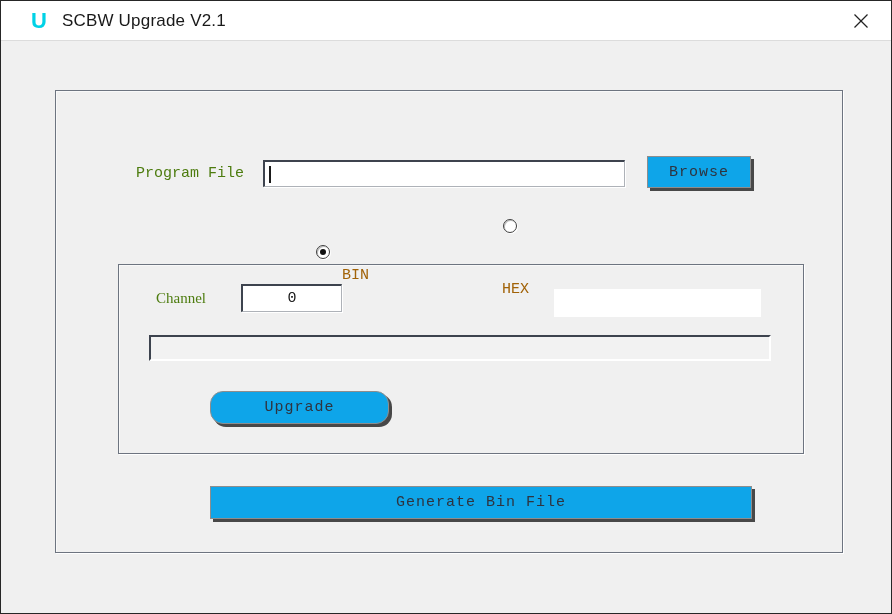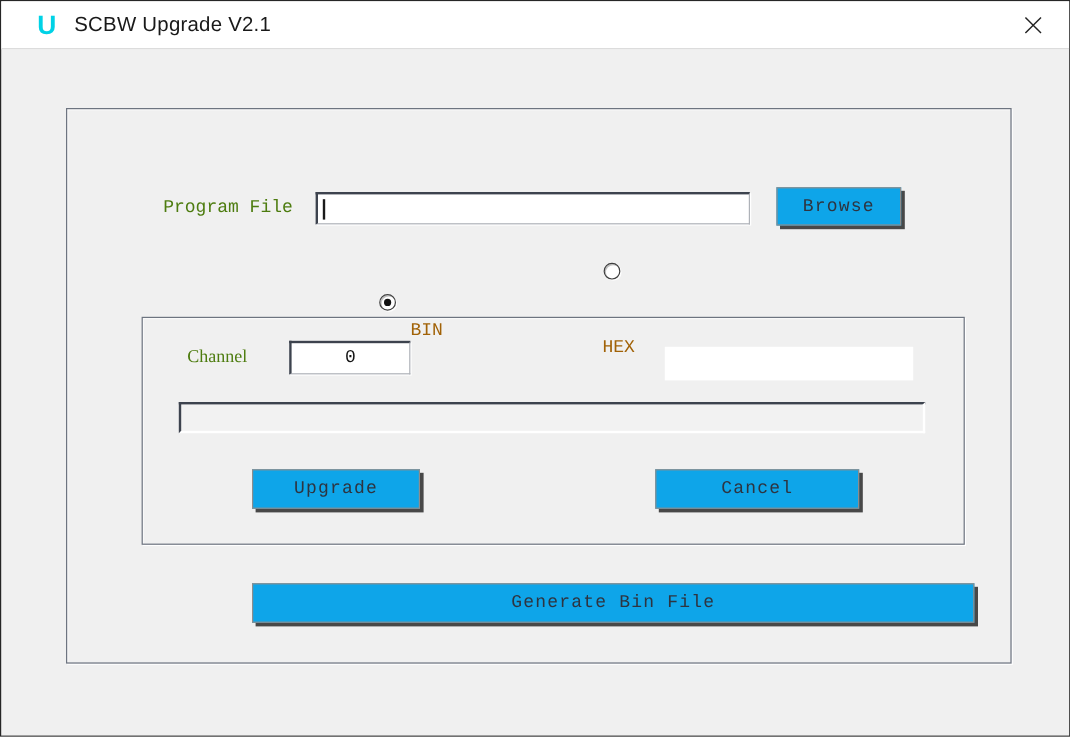--- a/index.html
+++ b/index.html
@@ -61,23 +61,23 @@
   
   .btn3d {
     position:absolute; background:#0ea5e9;
     border:1px solid #8d8d8d;
     box-shadow:3px 3px 0 #484848;
     display:flex; align-items:center; justify-content:center;
     font-size:15px; font-family:inherit; color:#2e3440; cursor:pointer;
     letter-spacing:1px;
   }
   .btn-browse   { left:646px; top:155px; width:104px; height:32px; }
-  .btn-upgrade  { left:209px; top:390px; width:140px; height:33px; }
+  .btn-upgrade  { left:209px; top:390px; width:179px; height:33px;border-radius:13px; }
   .btn-cancel   { left:545px; top:390px; width:170px; height:33px; }
-  .btn-generate { left:209px; top:485px; width:602px; height:33px;text-align:center; }
+  .btn-generate { left:209px; top:485px; width:542px; height:33px;text-align:center; }
   
   .radio { position:absolute; display:flex; align-items:center; cursor:pointer; }
   .radio-bin { left:315px; top:218px; }
   .radio-hex { left:489px; top:218px;flex-direction:column; }
   .radio-circle {
     width:14px; height:14px; border-radius:50%; background:#ffffff;
     border:1px solid #3f3f3f;
     box-shadow:inset 1px 1px 0 rgba(0,0,0,.25), 1px 1px 0 rgba(255,255,255,.9);
     display:flex; align-items:center; justify-content:center;
   }
@@ -129,20 +129,17 @@
   <div class="sunken field-channel">0</div>
   <div class="field-status"></div>
 
   <div class="progress">
     <div class="progress-fill" style="width: 0%;"></div>
   </div>
 
   <div class="btn3d btn-upgrade">
     <span>Upgrade</span>
   </div>
-  <div class="btn3d btn-cancel">
-    <span>Cancel</span>
-  </div>
   <div class="btn3d btn-generate">
     <span>Generate Bin File</span>
   </div>
 
 </div>
 
 </body></html>

